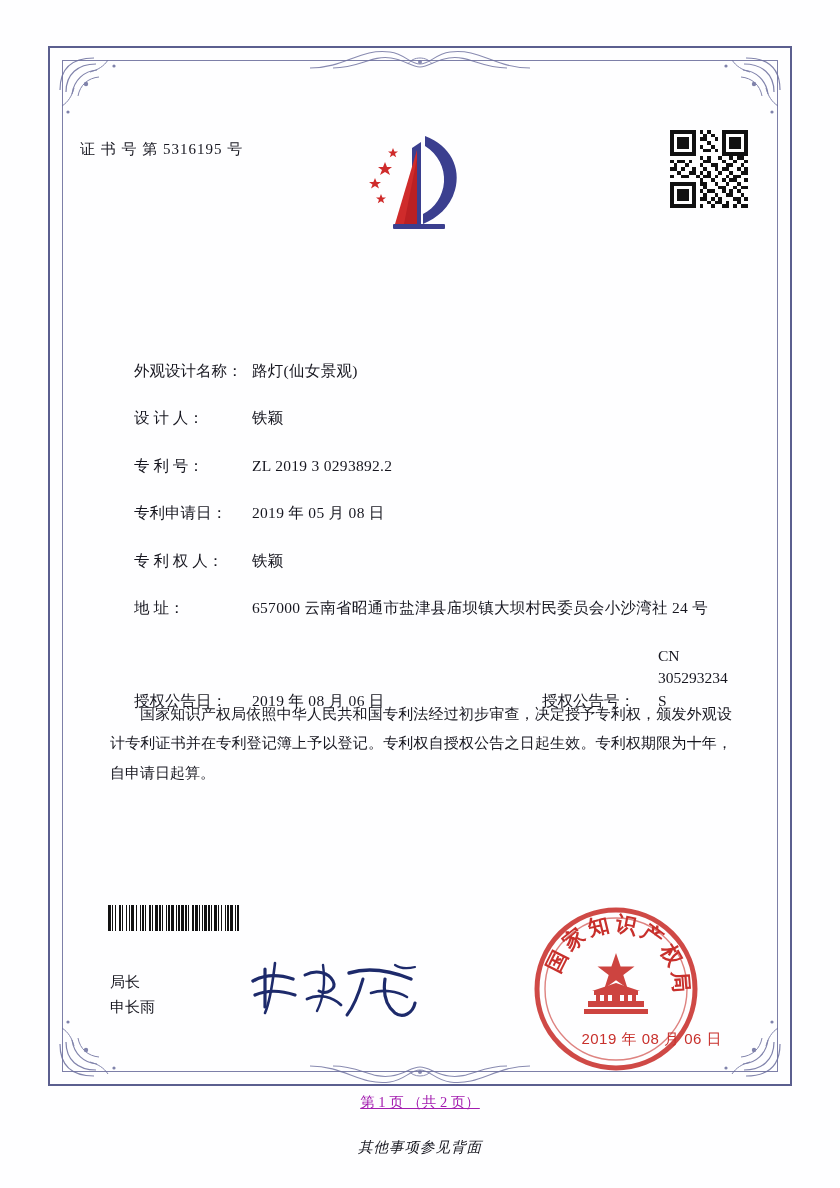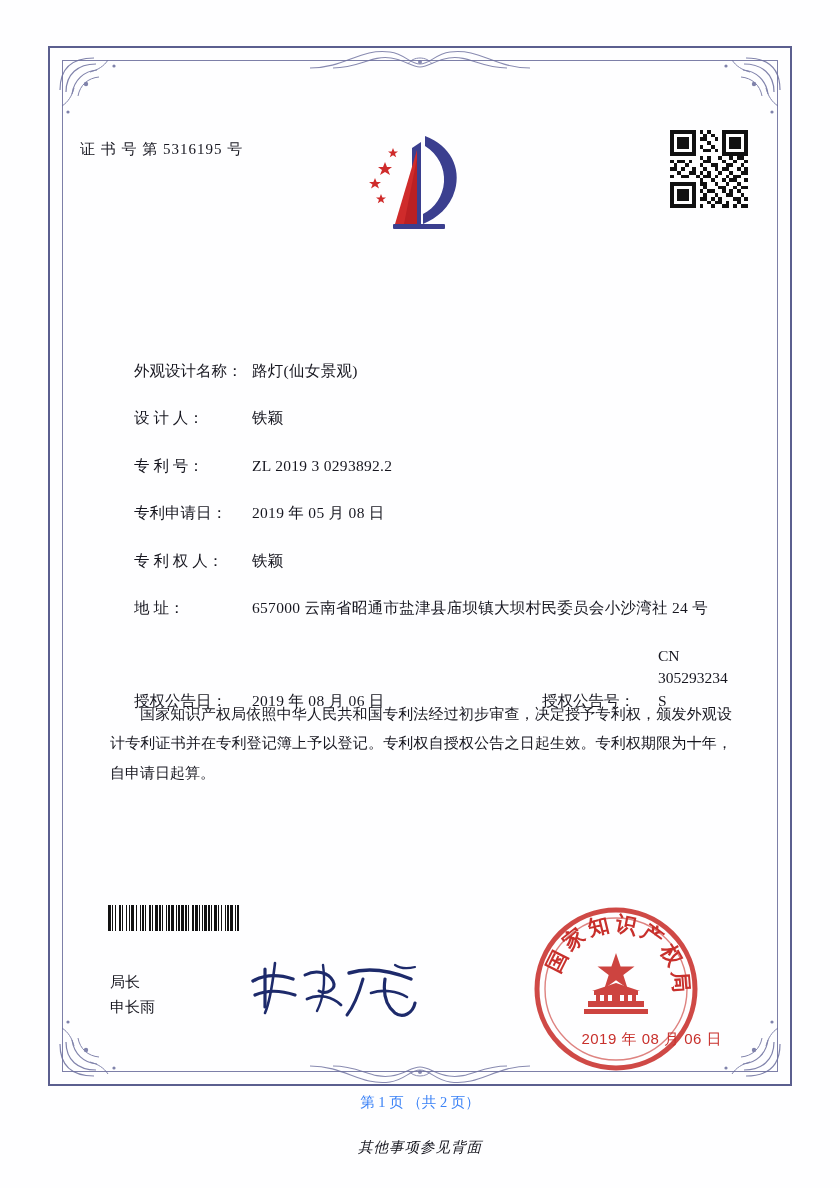--- a/index.html
+++ b/index.html
@@ -187,21 +187,22 @@
     font-family: "Liberation Sans", sans-serif;
     letter-spacing: .5px;
   }
 
   
   .page-no {
     position: absolute;
     left: 0; right: 0; top: 1093px;
     text-align: center;
     font-size: 14.5px;
-    color: #3b82f6;
+    color: #a21caf;
+    text-decoration: underline;
   }
   .back-note {
     position: absolute;
     left: 0; right: 0; top: 1138px;
     text-align: center;
     font-size: 14.5px;
     color: #16161f;
     letter-spacing: 1px;
     font-style: italic;
   }

